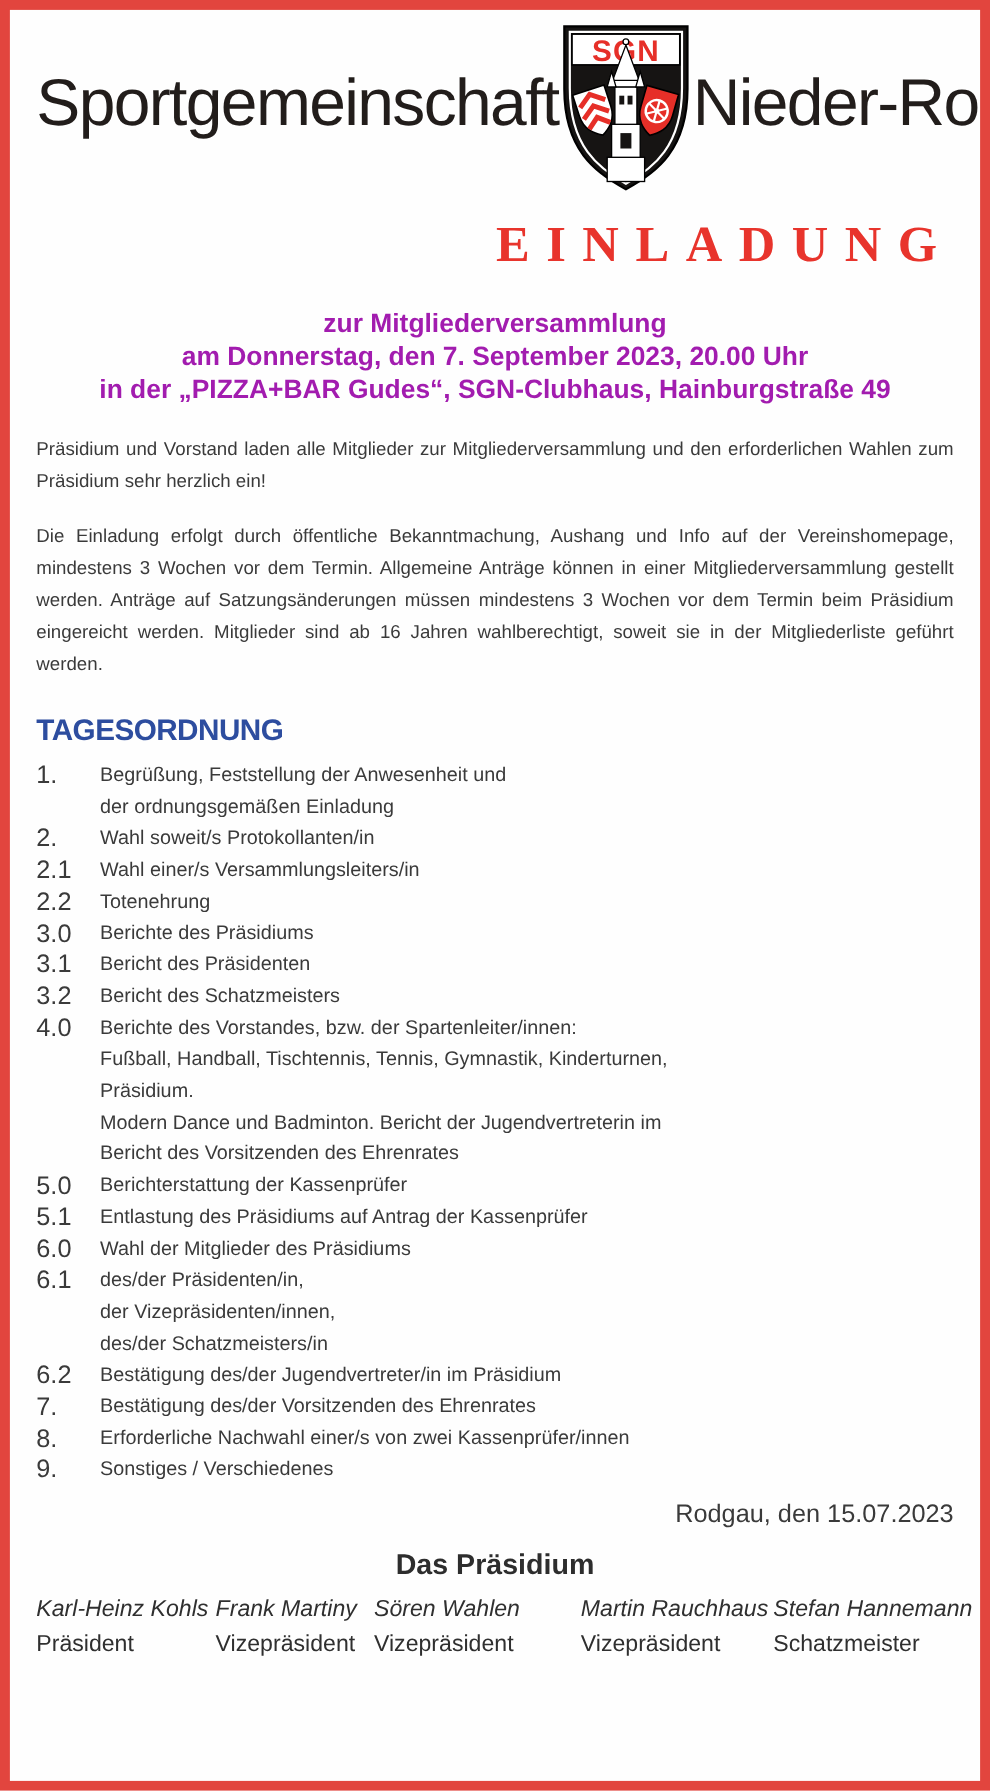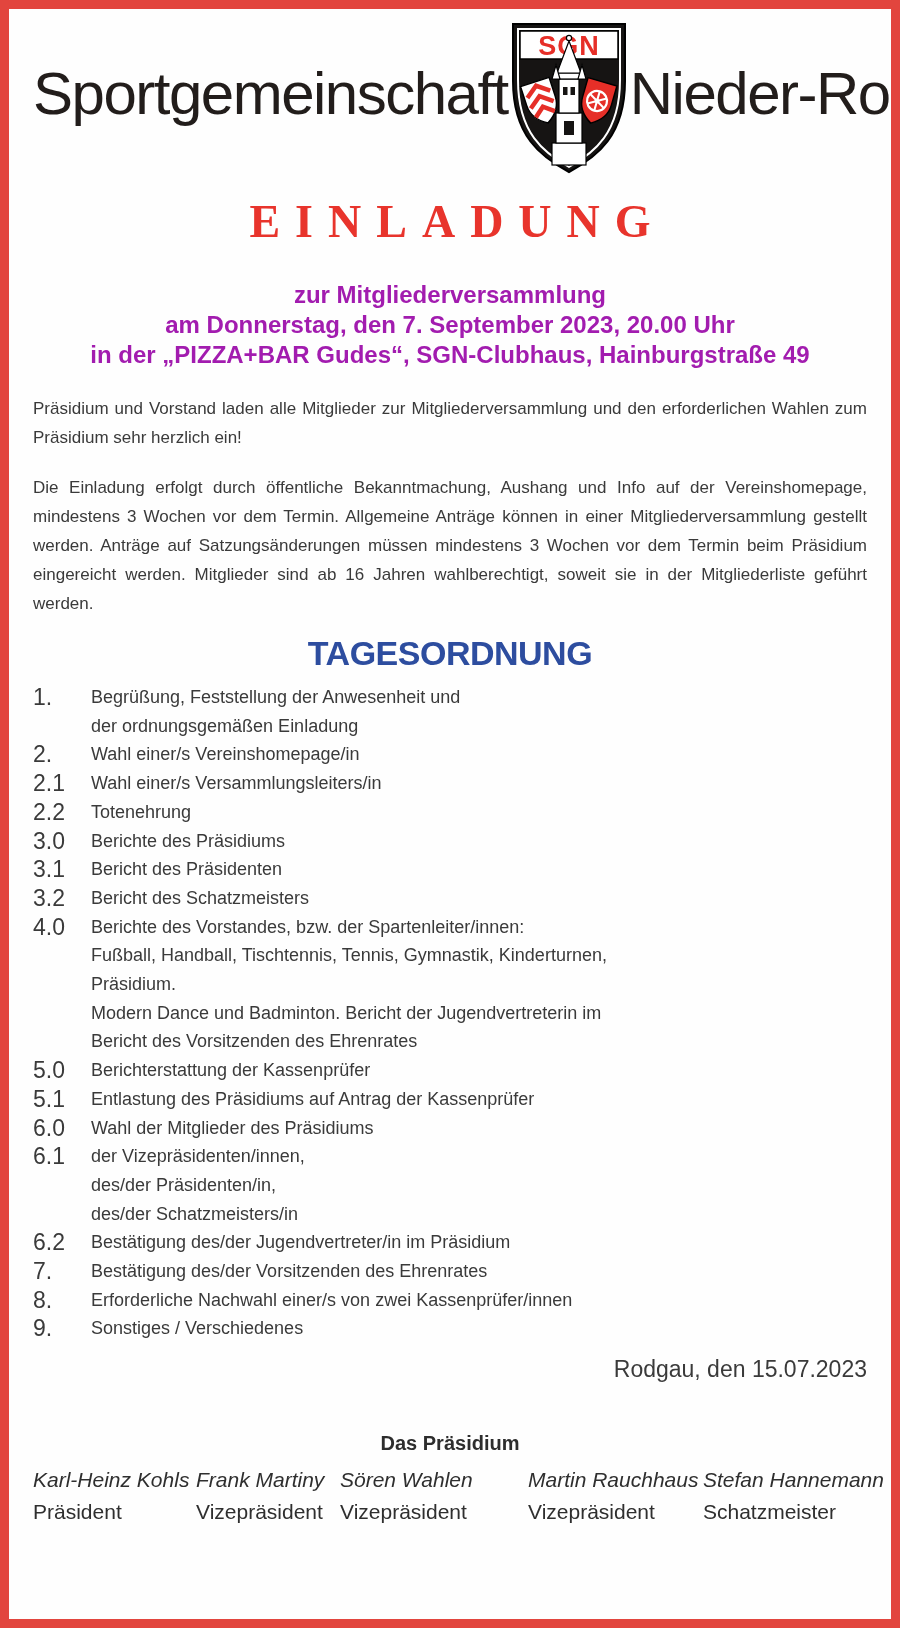--- a/index.html
+++ b/index.html
@@ -26,54 +26,54 @@
     display:flex;align-items:flex-start;justify-content:space-between;
     padding-top:10px;
   }
   .header-text{
     font-size:60px;letter-spacing:-1.5px;color:#221d1b;
     margin-top:40px;white-space:nowrap;
   }
   .crest{width:122px;height:156px;flex:0 0 auto;}
   
   .title{
-    margin-top:20px;text-align:center;
+    margin-top:20px;text-align:right;
     font-family:"Liberation Serif","DejaVu Serif",serif;
     font-weight:bold;font-size:46px;letter-spacing:15px;
     color:var(--title-red);
     text-indent:15px; 
   }
   
   .intro{
     margin-top:32px;text-align:center;
     font-weight:bold;font-size:24px;line-height:30px;color:#a21caf;
   }
   
   .para{
     font-size:17px;line-height:29px;text-align:justify;
     margin-top:24px;color:var(--ink);
   }
   .para + .para{margin-top:21px;}
   
   .agenda-heading{
-    margin-top:16px;text-align:center;
-    font-weight:bold;font-size:34px;letter-spacing:-0.5px;
+    margin-top:31px;
+    font-weight:bold;font-size:27px;letter-spacing:-0.5px;
     color:var(--agenda-blue);
   }
   .agenda-list{margin-top:10px;}
   .agenda-item{display:flex;align-items:flex-start;}
   .agenda-num{flex:0 0 58px;font-size:23px;line-height:28.7px;}
   .agenda-body{flex:1;}
   .agenda-line{font-size:18px;line-height:28.7px;}
   
   .dateline{margin-top:12px;text-align:right;font-size:23px;line-height:29px;}
   
   .presidium-heading{
-    margin-top:48px;text-align:center;
-    font-weight:bold;font-size:20px;color:var(--ink-strong);
+    margin-top:16px;text-align:center;
+    font-weight:bold;font-size:26px;color:var(--ink-strong);
   }
   .members{display:flex;margin-top:12px;}
   .member{flex:0 0 auto;}
   .member:nth-child(1){width:163px;}
   .member:nth-child(2){width:144px;}
   .member:nth-child(3){width:188px;}
   .member:nth-child(4){width:175px;}
   .member:nth-child(5){width:170px;}
   .member-name{
     font-style:italic;font-size:21px;line-height:26px;
@@ -149,21 +149,21 @@
       <div class="agenda-item">
         <div class="agenda-num">1.</div>
         <div class="agenda-body">
           <div class="agenda-line">Begrüßung, Feststellung der Anwesenheit und</div>
           <div class="agenda-line">der ordnungsgemäßen Einladung</div>
         </div>
       </div>
       <div class="agenda-item">
         <div class="agenda-num">2.</div>
         <div class="agenda-body">
-          <div class="agenda-line">Wahl einer/s Vereinshomepage/in</div>
+          <div class="agenda-line">Wahl soweit/s Protokollanten/in</div>
         </div>
       </div>
       <div class="agenda-item">
         <div class="agenda-num">2.1</div>
         <div class="agenda-body">
           <div class="agenda-line">Wahl einer/s Versammlungsleiters/in</div>
         </div>
       </div>
       <div class="agenda-item">
         <div class="agenda-num">2.2</div>
@@ -213,22 +213,22 @@
       </div>
       <div class="agenda-item">
         <div class="agenda-num">6.0</div>
         <div class="agenda-body">
           <div class="agenda-line">Wahl der Mitglieder des Präsidiums</div>
         </div>
       </div>
       <div class="agenda-item">
         <div class="agenda-num">6.1</div>
         <div class="agenda-body">
+          <div class="agenda-line">des/der Präsidenten/in,</div>
           <div class="agenda-line">der Vizepräsidenten/innen,</div>
-          <div class="agenda-line">des/der Präsidenten/in,</div>
           <div class="agenda-line">des/der Schatzmeisters/in</div>
         </div>
       </div>
       <div class="agenda-item">
         <div class="agenda-num">6.2</div>
         <div class="agenda-body">
           <div class="agenda-line">Bestätigung des/der Jugendvertreter/in im Präsidium</div>
         </div>
       </div>
       <div class="agenda-item">

